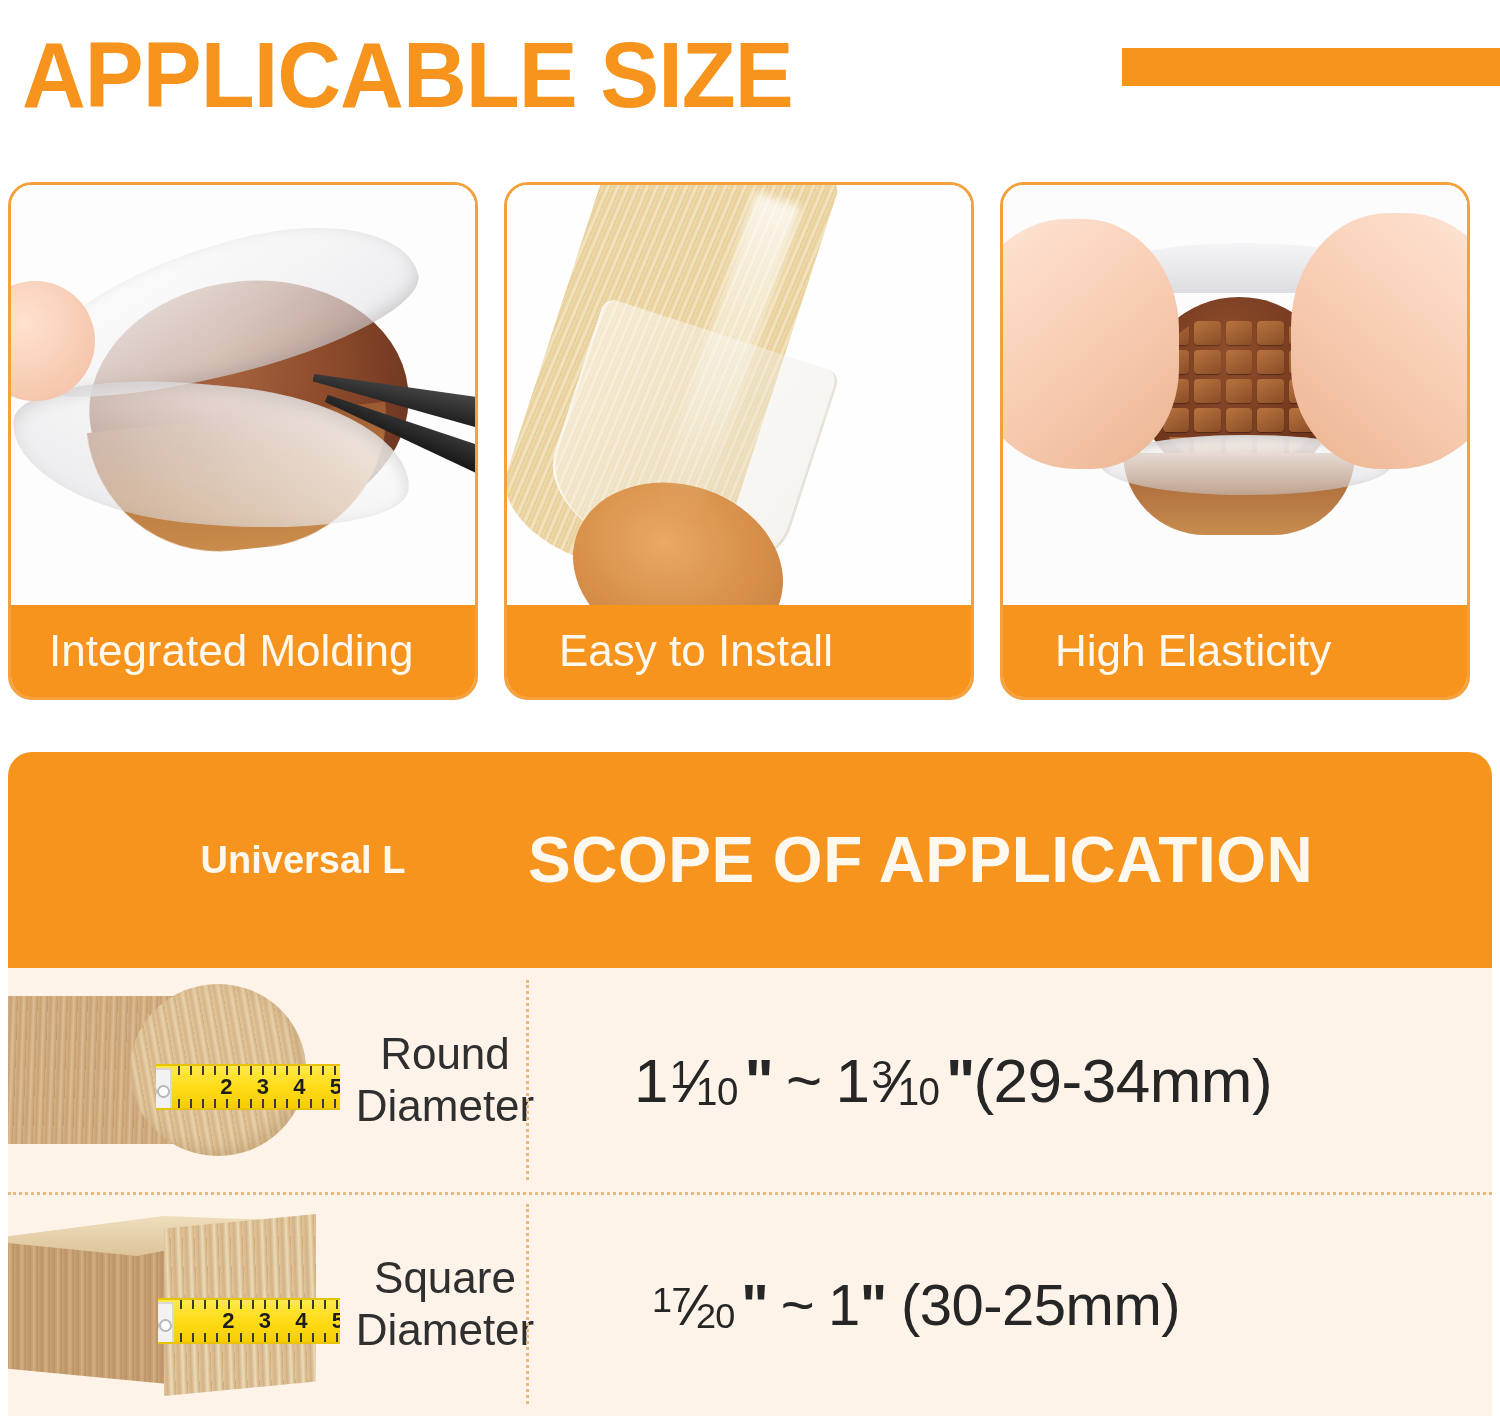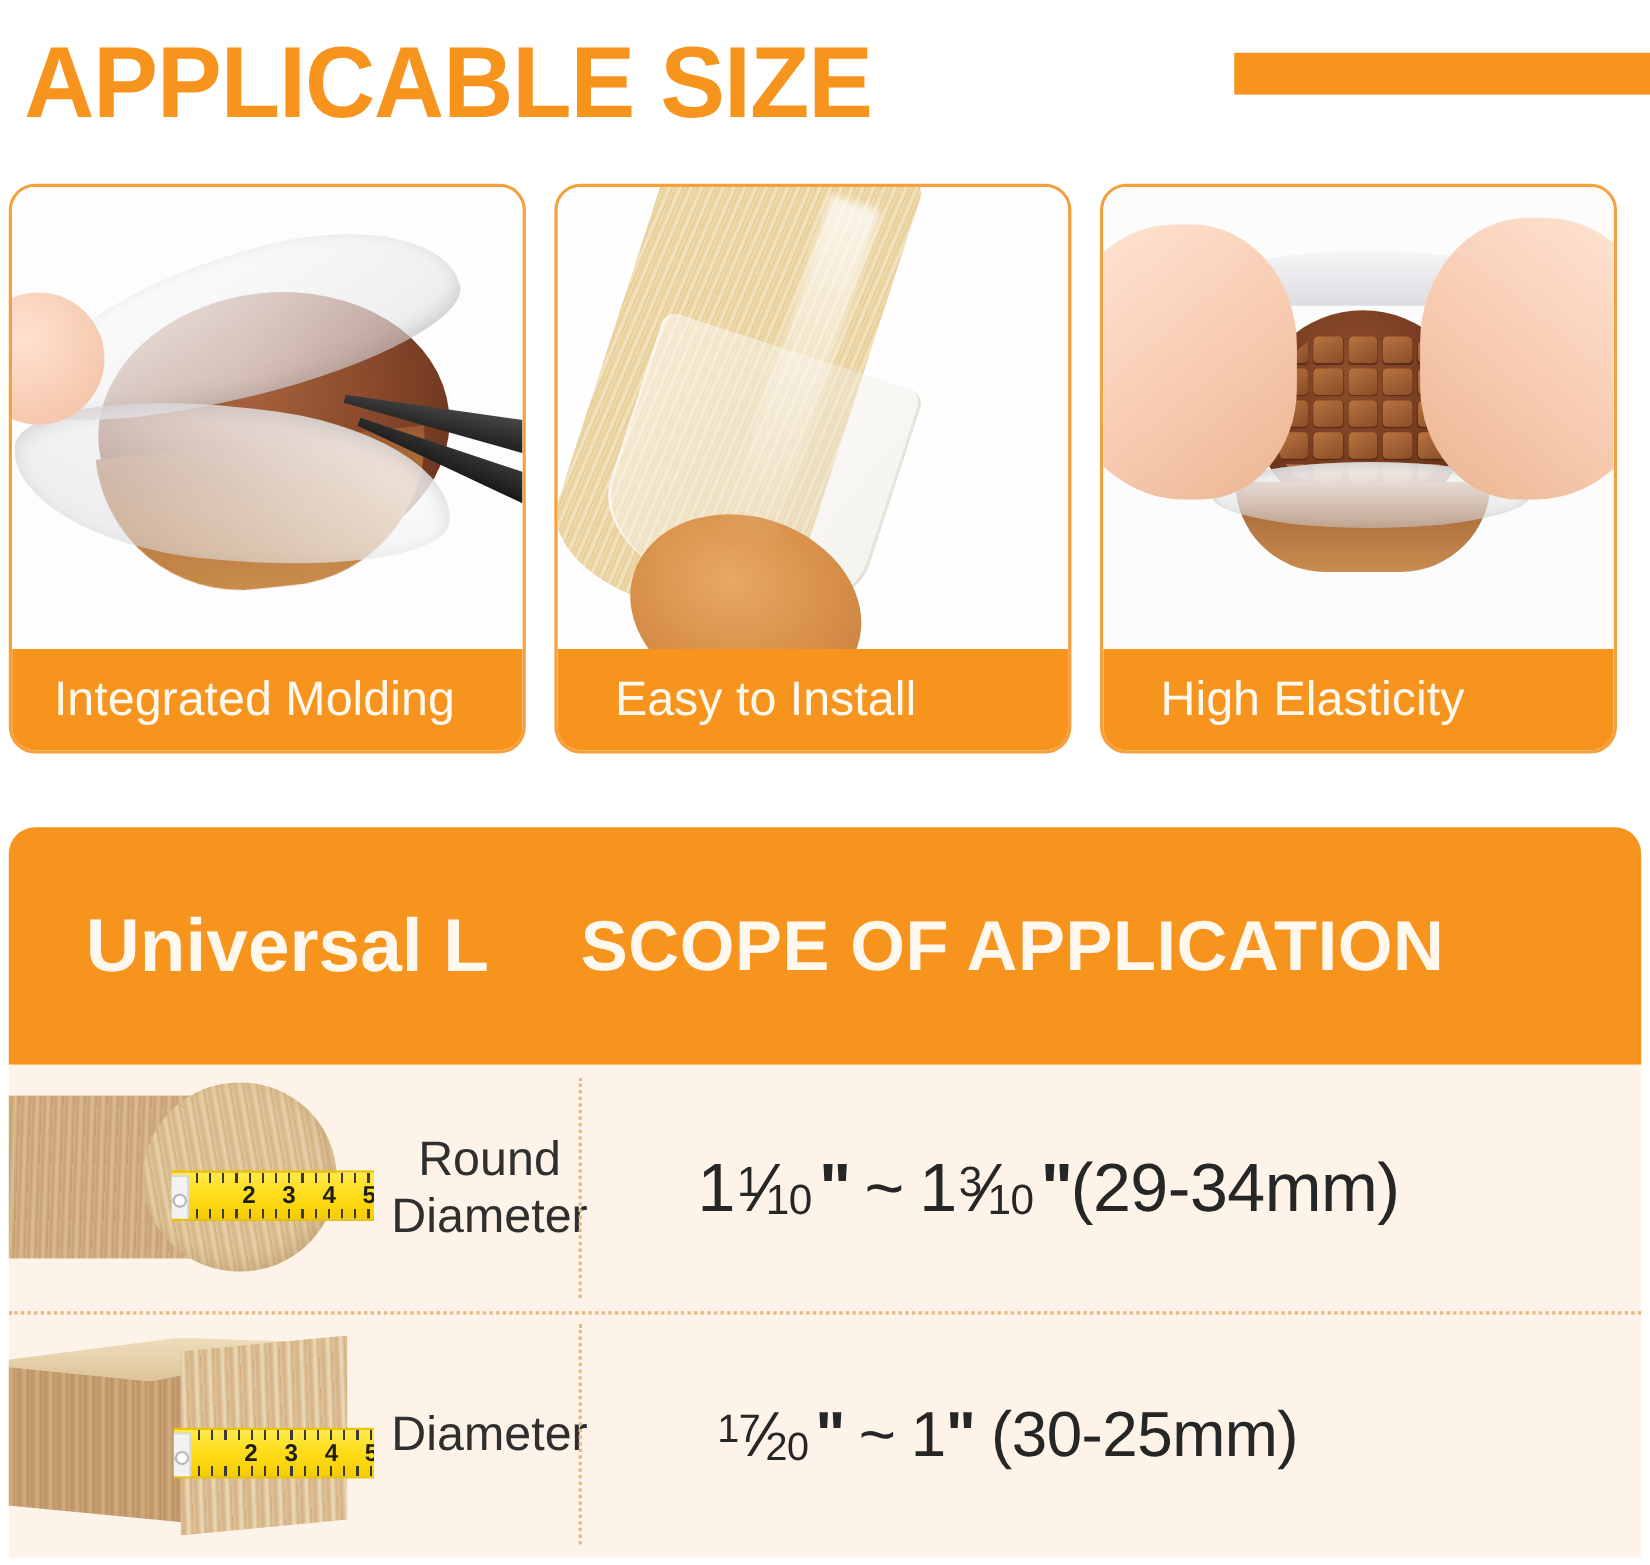--- a/index.html
+++ b/index.html
@@ -36,21 +36,21 @@
   .title-bar {
     position: absolute;
     left: 1122px; top: 48px;
     width: 378px; height: 38px;
     background: #F7941E;
   }
 
   
   .cards {
     position: absolute;
-    left: 8px; top: 167px;
+    left: 8px; top: 182px;
     width: 1484px; height: 520px;
     display: flex;
     gap: 26px;
   }
   .card {
     width: 470px;
     height: 518px;
     border: 3px solid #F5A03C;
     border-radius: 24px;
     overflow: hidden;
@@ -217,22 +217,23 @@
     height: 216px;
     background: #F7941E;
     border-radius: 24px 24px 0 0;
     display: flex;
     align-items: center;
     color: #FFF8EE;
   }
   .spec-head .h-left {
     width: 520px;
     padding-left: 70px;
-    font-size: 68px;
+    font-size: 38px;
     font-weight: bold;
+    text-align: center;
   }
   .spec-head .h-right {
     flex: 1;
     font-size: 64px;
     font-weight: bold;
     letter-spacing: 0.5px;
   }
 
   .spec-body { background:#FDF3E8; height: 448px; }
 
@@ -477,20 +478,21 @@
           <div class="nums">
             <span>2</span>
             <span>3</span>
             <span>4</span>
             <span>5</span>
           </div>
         </div>
       </div>
 
       <div class="cell-label">
+        <div>Square</div>
         <div>Diameter</div>
       </div>
 
       <div class="cell-value">
         <span class="frac"><span class="num">17</span><span class="sl">⁄</span><span class="den">20</span></span><span class="inch">"</span><span class="tilde">~</span><span>1</span><span class="inch">"</span>&nbsp;<span>(30-25mm)</span>
       </div>
     </div>
 
   </div>
 </div>

